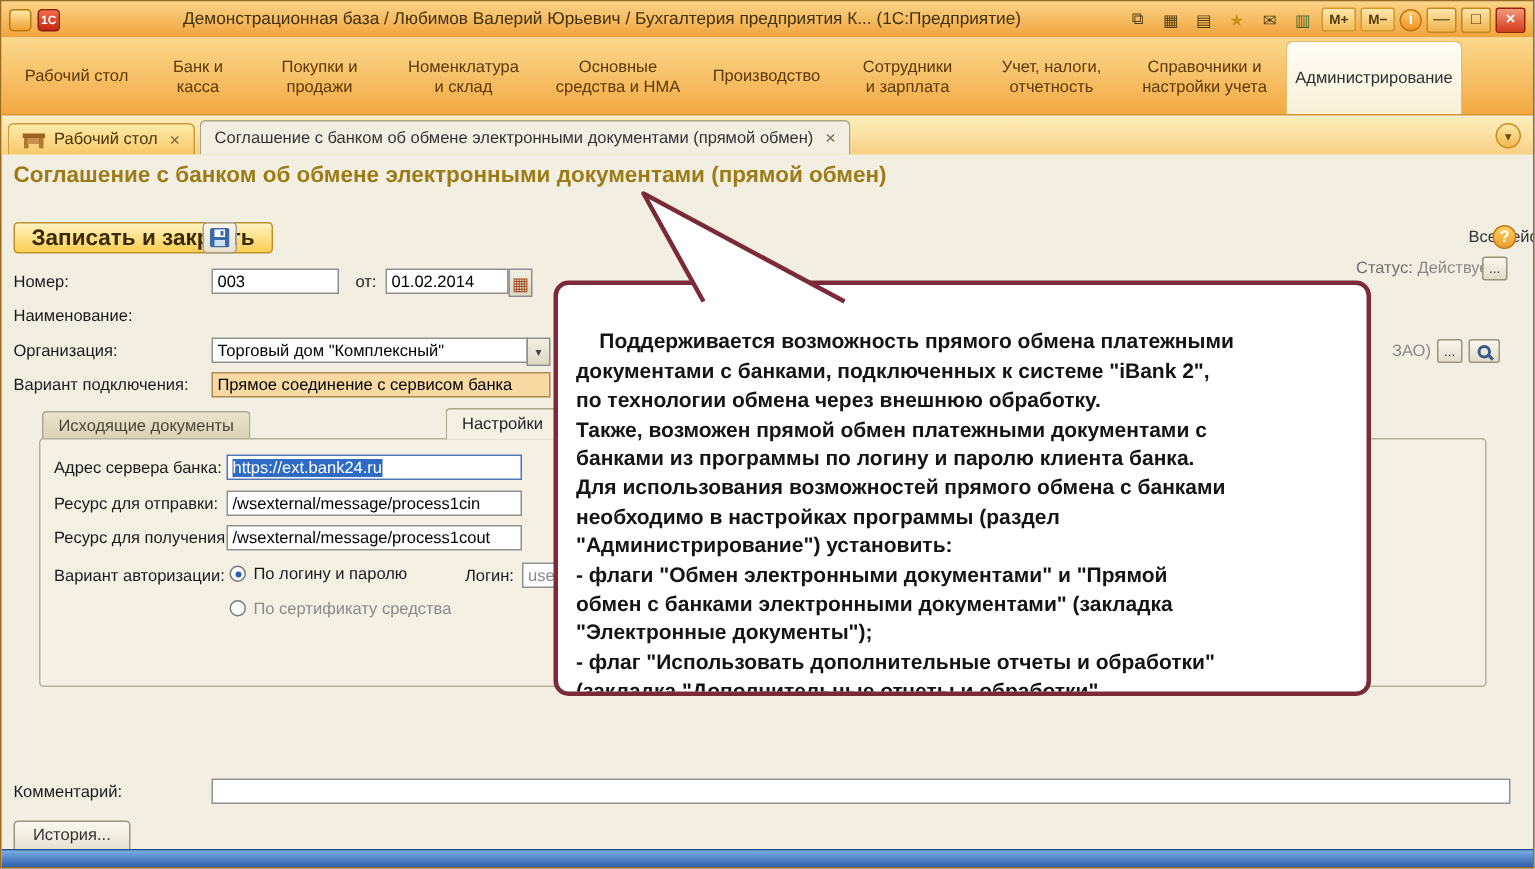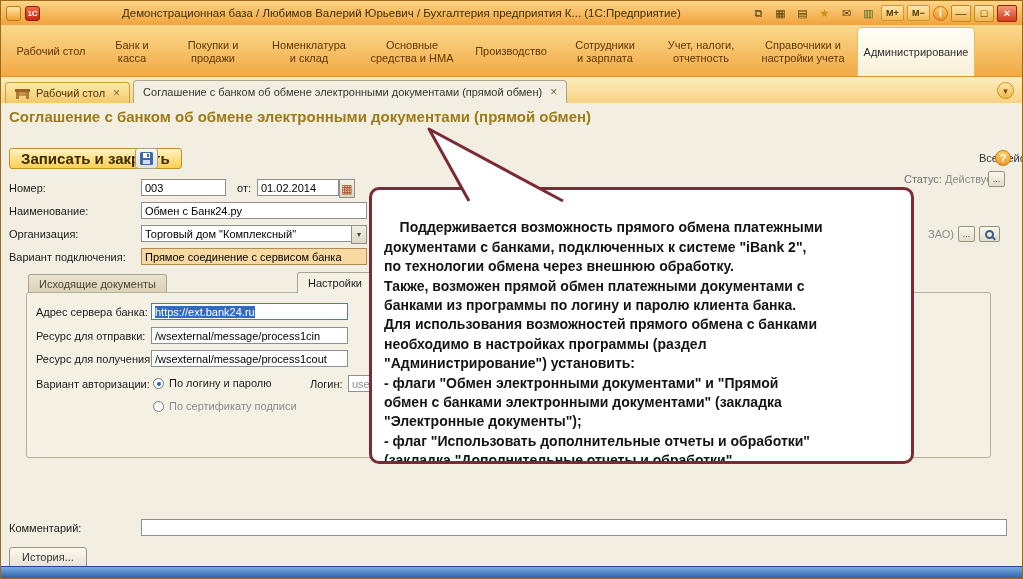--- a/index.html
+++ b/index.html
@@ -202,21 +202,20 @@
   <div class="fld" style="left:256px; top:178px; width:82px;">01.02.2014</div>
   <div class="combo-btn" style="left:338px; top:178px;">
     <span class="cal-glyph">▦</span>
   </div>
 
   <div class="lbl gray" style="left:903px; top:172px;">Статус:</div>
   <div class="grayval" style="left:944px; top:172px;">Действует</div>
   <div class="mini-btn" style="left:987px; top:170px; width:17px;">...</div>
 
   <div class="lbl" style="left:8px; top:204px;">Наименование:</div>
-  <div class="fld" style="left:140px; top:201px; width:226px;">Обмен с Банк24.ру</div>
 
   <div class="lbl" style="left:8px; top:227px;">Организация:</div>
   <div class="fld" style="left:140px; top:224px; width:211px;">Торговый дом "Комплексный"</div>
   <div class="combo-btn" style="left:350px; top:224px;">
     <span>▾</span>
   </div>
 
   <div class="grayval" style="left:927px; top:227px;">ЗАО)</div>
   <div class="mini-btn" style="left:957px; top:225px; width:17px;">...</div>
   <div class="mini-btn" style="left:978px; top:225px; width:21px;">
@@ -242,21 +241,21 @@
   <div class="lbl" style="left:35px; top:352px;">Ресурс для получения:</div>
   <div class="fld" style="left:150px; top:349px; width:197px;">/wsexternal/message/process1cout</div>
 
   <div class="lbl" style="left:35px; top:377px;">Вариант авторизации:</div>
   <div class="radio-row" style="left:152px; top:376px;">
     <span class="radio on"></span><span>По логину и паролю</span>
   </div>
   <div class="lbl" style="left:309px; top:377px;">Логин:</div>
   <div class="fld" style="left:347px; top:374px; width:90px; color:#8a8a8a;">user</div>
   <div class="radio-row gray" style="left:152px; top:399px;">
-    <span class="radio"></span><span>По сертификату подписи</span>
+    <span class="radio"></span><span>По сертификату средства</span>
   </div>
 
   <div class="lbl" style="left:8px; top:521px;">Комментарий:</div>
   <div class="fld" style="left:140px; top:518px; width:866px;"></div>
   <div class="history-btn">История...</div>
 
   <svg class="callout-tail" width="220" height="100">
     <path d="M80,90 L40,18 L174,90" fill="#ffffff" stroke="#7b2b37" stroke-width="3" stroke-linejoin="round"></path>
   </svg>
   <div class="callout">

